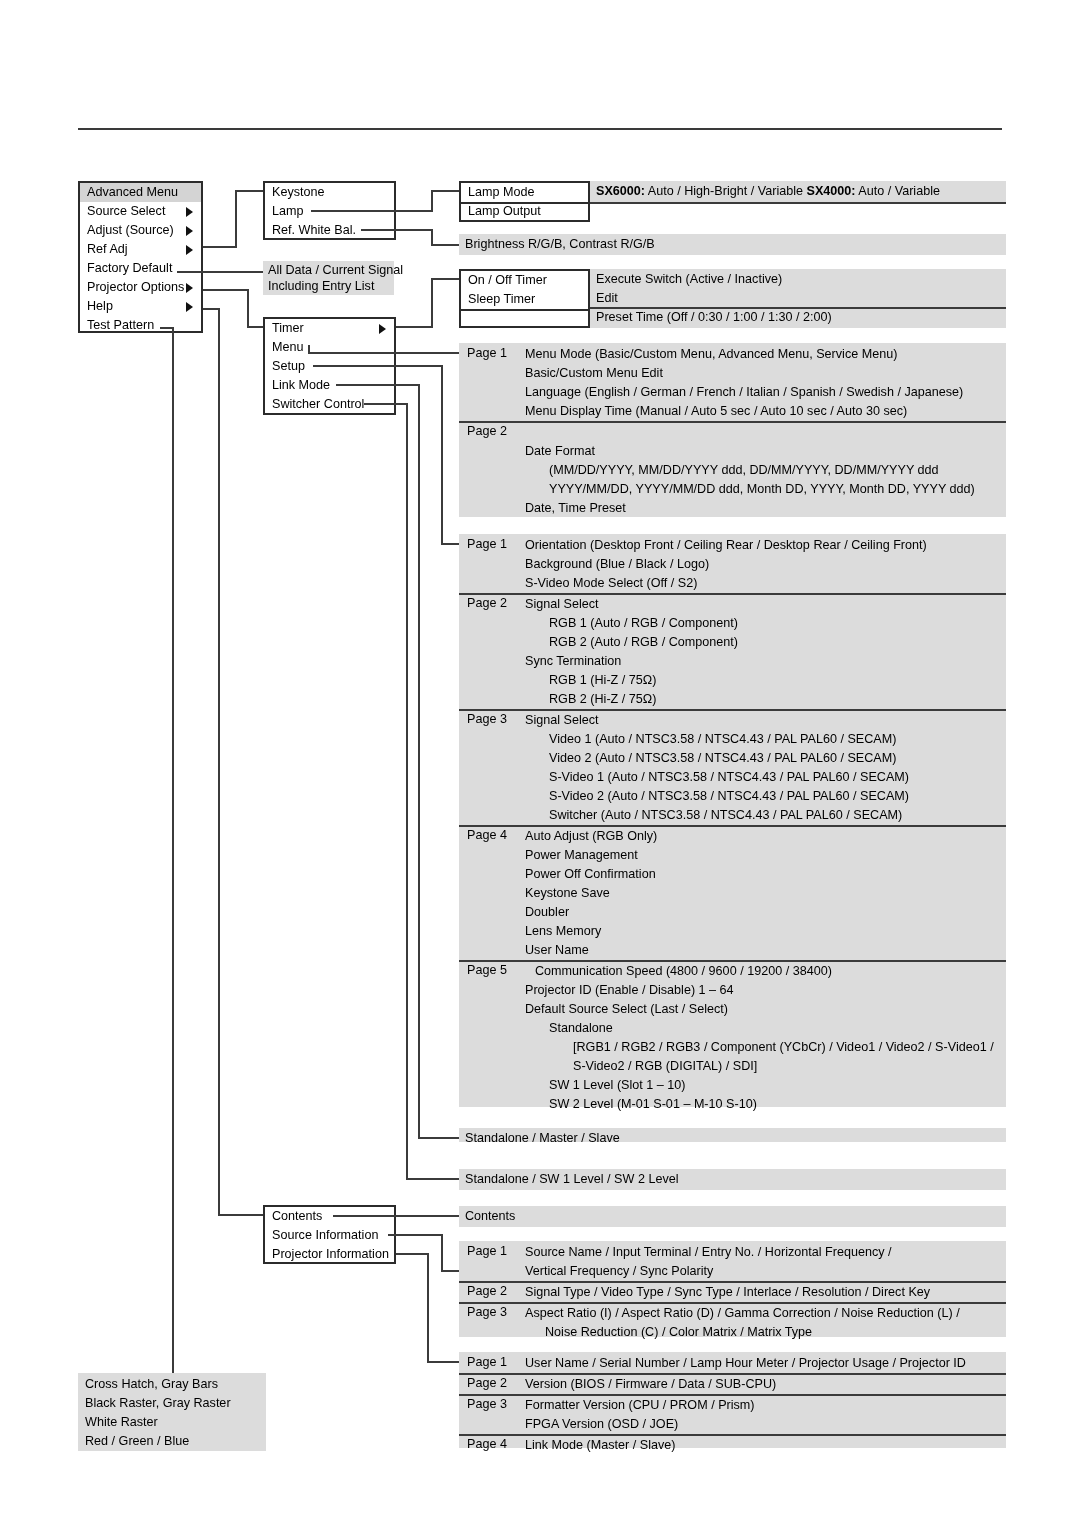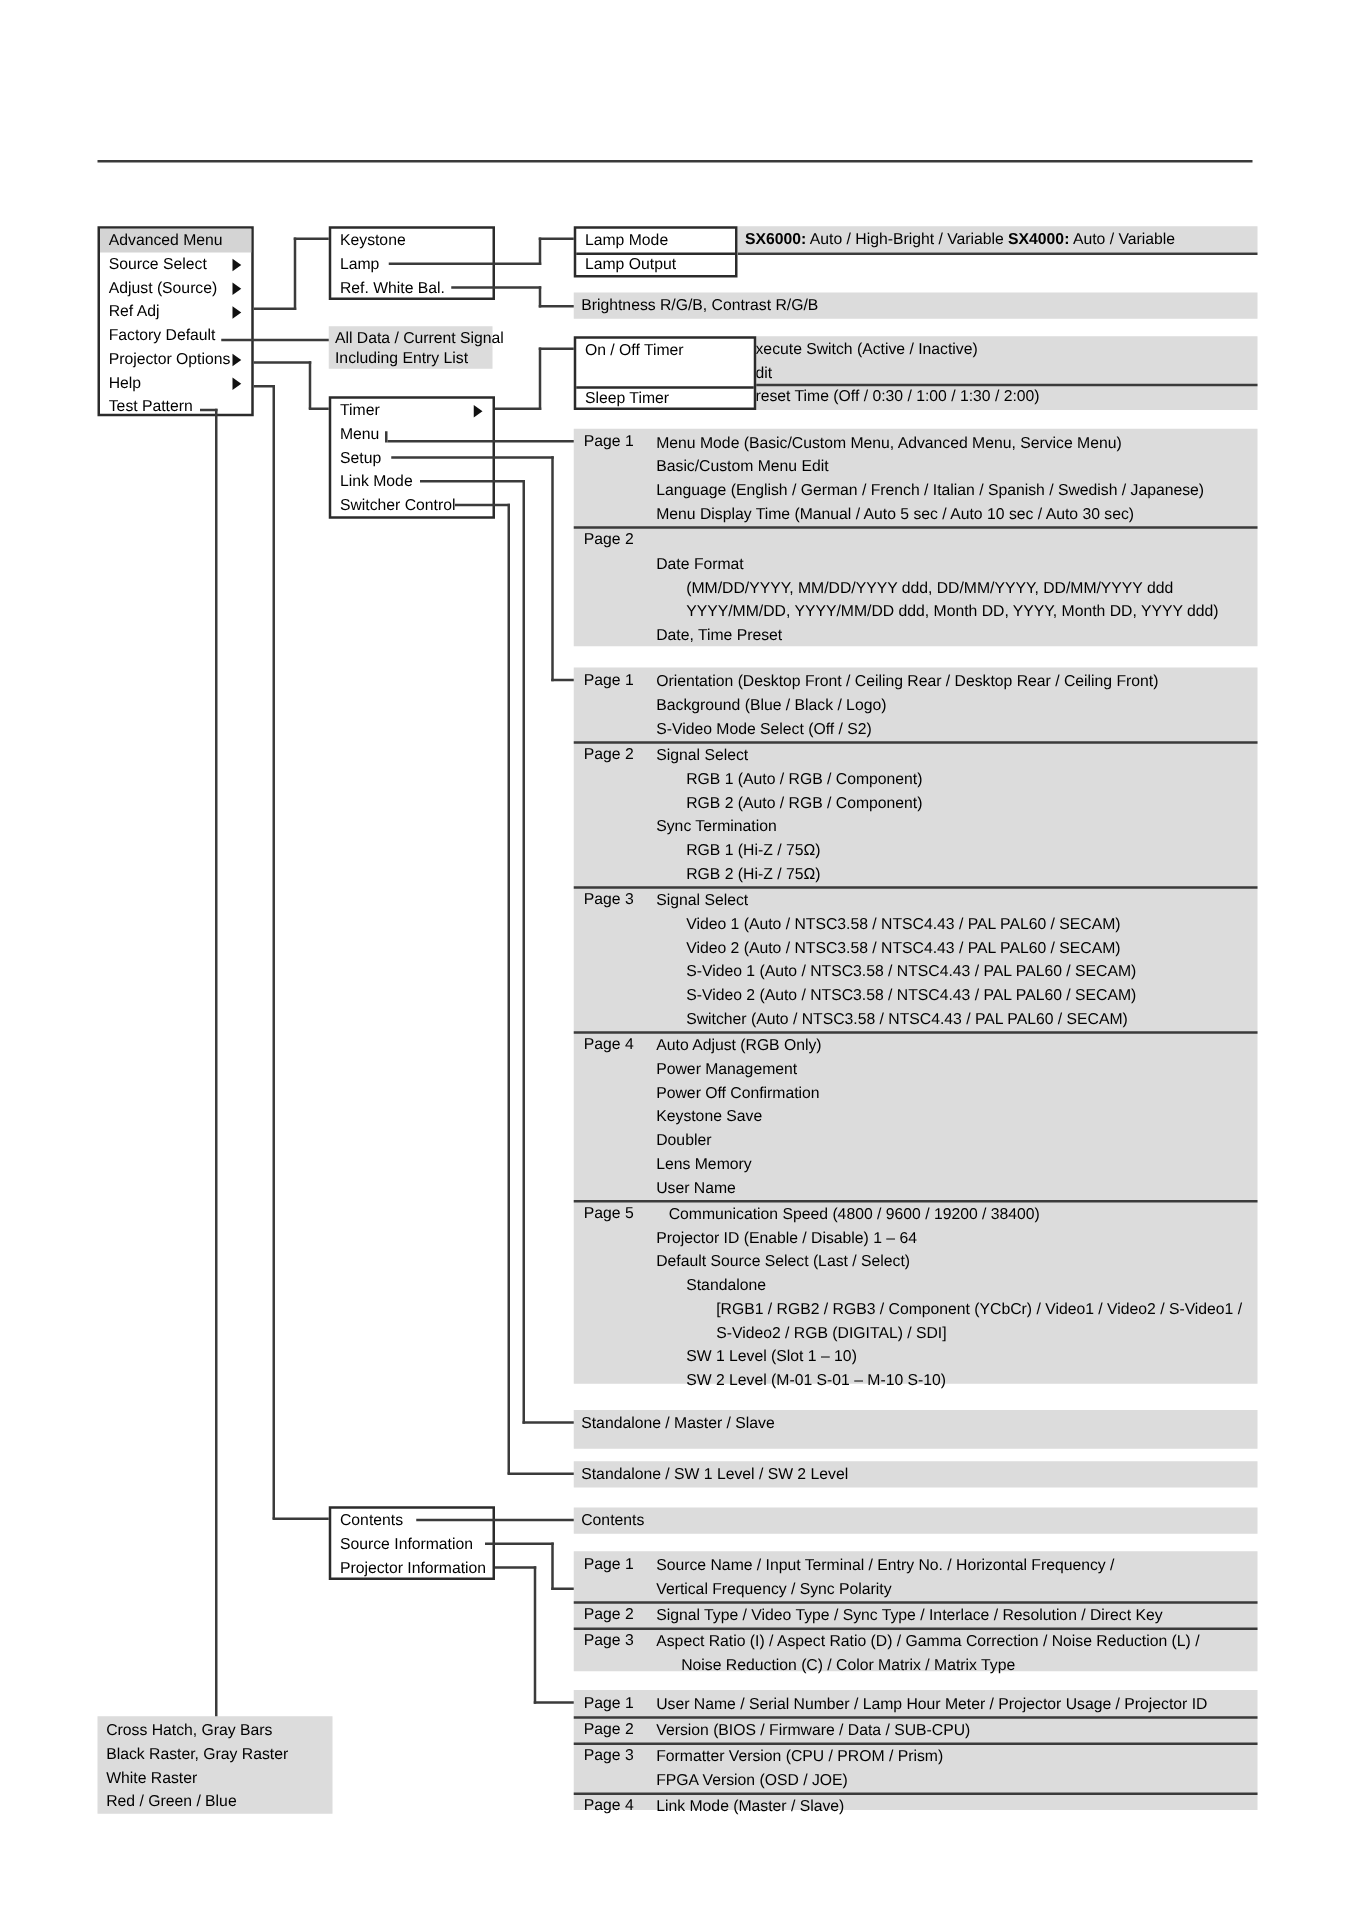--- a/index.html
+++ b/index.html
@@ -171,23 +171,23 @@
   <div class="gbox" style="left:459px; top:234px; width:547px; height:21px;">
     <div class="prow" style="left:6px; top:2px;">Brightness R/G/B, Contrast R/G/B</div>
   </div>
 
   <div class="gbox" style="left:590px; top:269px; width:416px; height:59px;">
     <div class="prow" style="left:6px; top:2px;">Execute Switch (Active / Inactive)</div>
     <div class="prow" style="left:6px; top:21px;">Edit</div>
     <div class="prow" style="left:6px; top:40px;">Preset Time (Off / 0:30 / 1:00 / 1:30 / 2:00)</div>
     <div class="gdiv" style="top:38px; background:#3b3b3b;"></div>
   </div>
-  <div class="wbox" style="left:459px; top:269px; width:146px; height:59px;">
+  <div class="wbox" style="left:459px; top:269px; width:131px; height:59px;">
     <div class="row">On / Off Timer</div>
-    <div class="row" style="margin-top:19px;">
+    <div class="row" style="">
       <span>Sleep Timer</span>
     </div>
     <div class="divider" style="top:38px;"></div>
   </div>
 
   <div class="gbox" style="left:459px; top:343px; width:547px; height:174px;">
     <div class="pg" style="left:8px; top:3px;">Page 1</div>
     <div class="prow" style="left:66px; top:3px;">Menu Mode (Basic/Custom Menu, Advanced Menu, Service Menu)</div>
     <div class="prow" style="left:66px; top:22px;">Basic/Custom Menu Edit</div>
     <div class="prow" style="left:66px; top:41px;">Language (English / German / French / Italian / Spanish / Swedish / Japanese)</div>
@@ -240,21 +240,21 @@
     <div class="prow" style="left:76px; top:429px;">Communication Speed (4800 / 9600 / 19200 / 38400)</div>
     <div class="prow" style="left:66px; top:448px;">Projector ID (Enable / Disable) 1 – 64</div>
     <div class="prow" style="left:66px; top:467px;">Default Source Select (Last / Select)</div>
     <div class="prow" style="left:90px; top:486px;">Standalone</div>
     <div class="prow" style="left:114px; top:505px;">[RGB1 / RGB2 / RGB3 / Component (YCbCr) / Video1 / Video2 / S-Video1 /</div>
     <div class="prow" style="left:114px; top:524px;">S-Video2 / RGB (DIGITAL) / SDI]</div>
     <div class="prow" style="left:90px; top:543px;">SW 1 Level (Slot 1 – 10)</div>
     <div class="prow" style="left:90px; top:562px;">SW 2 Level (M-01 S-01 – M-10 S-10)</div>
   </div>
 
-  <div class="gbox" style="left:459px; top:1128px; width:547px; height:31px;">
+  <div class="gbox" style="left:459px; top:1128px; width:547px; height:14px;">
     <div class="prow" style="left:6px; top:2px;">Standalone / Master / Slave</div>
   </div>
 
   <div class="gbox" style="left:459px; top:1169px; width:547px; height:21px;">
     <div class="prow" style="left:6px; top:2px;">Standalone / SW 1 Level / SW 2 Level</div>
   </div>
 
   <div class="gbox" style="left:459px; top:1206px; width:547px; height:21px;">
     <div class="prow" style="left:6px; top:2px;">Contents</div>
   </div>

